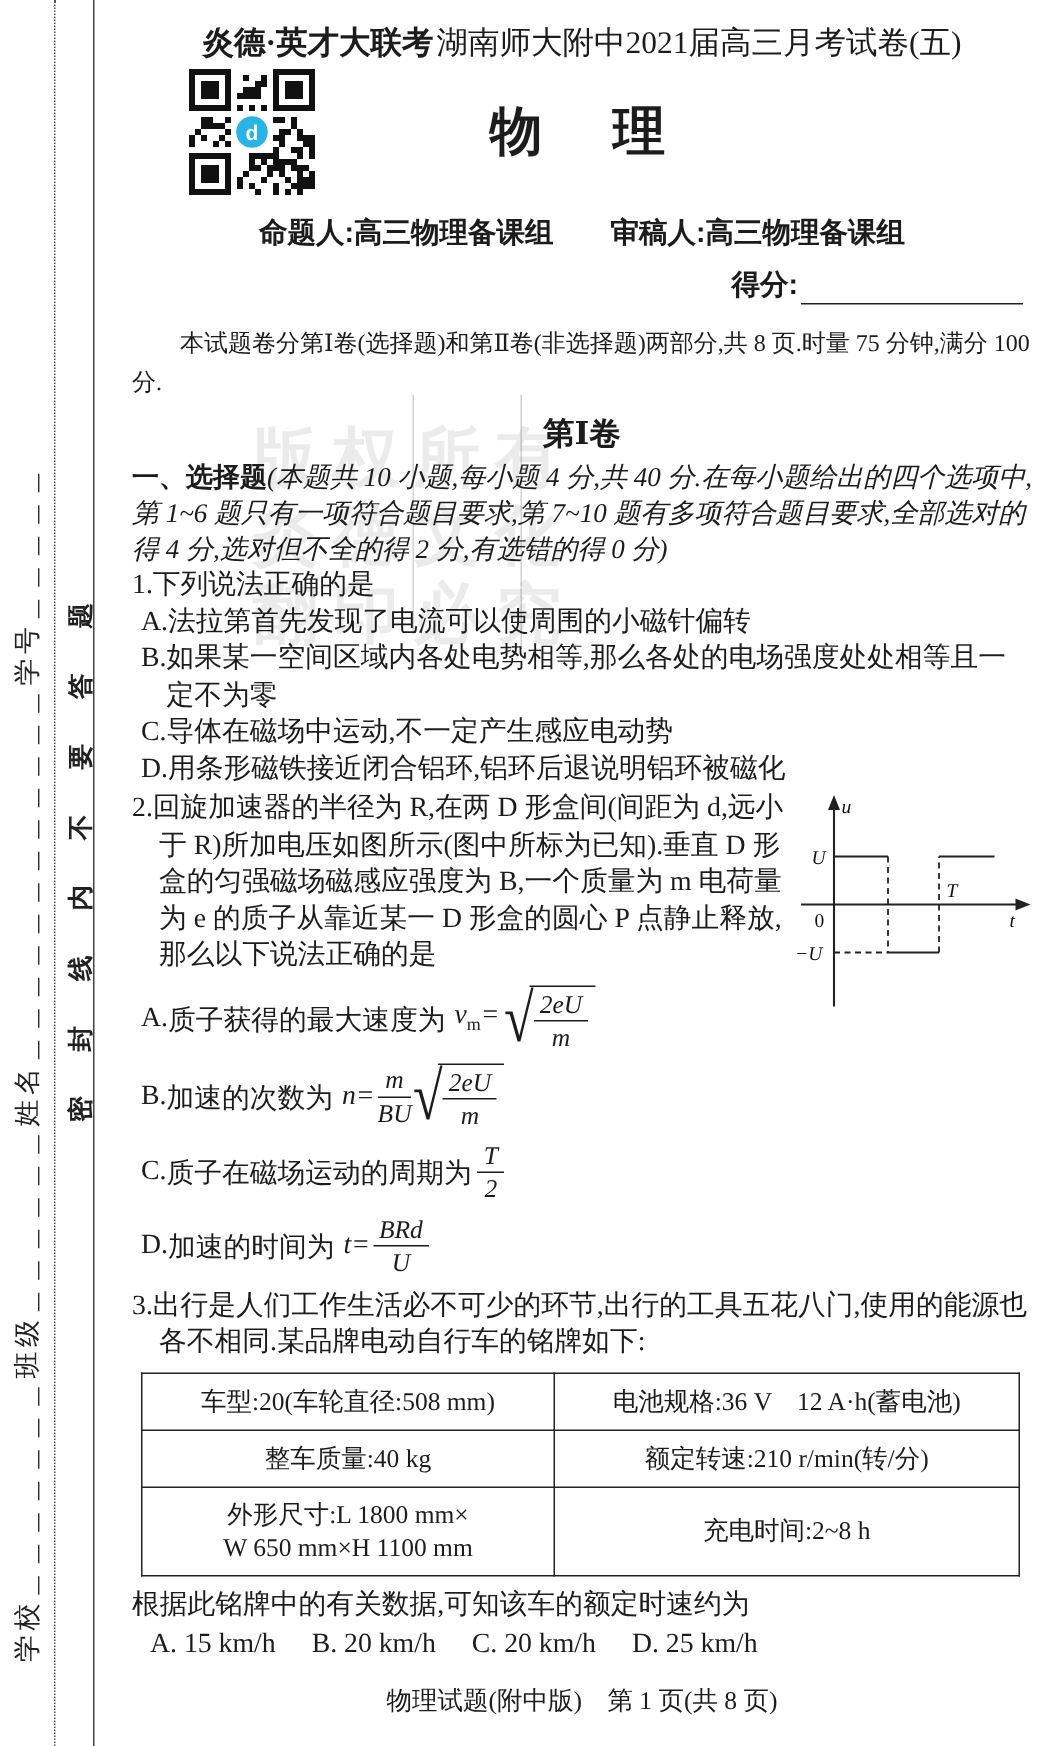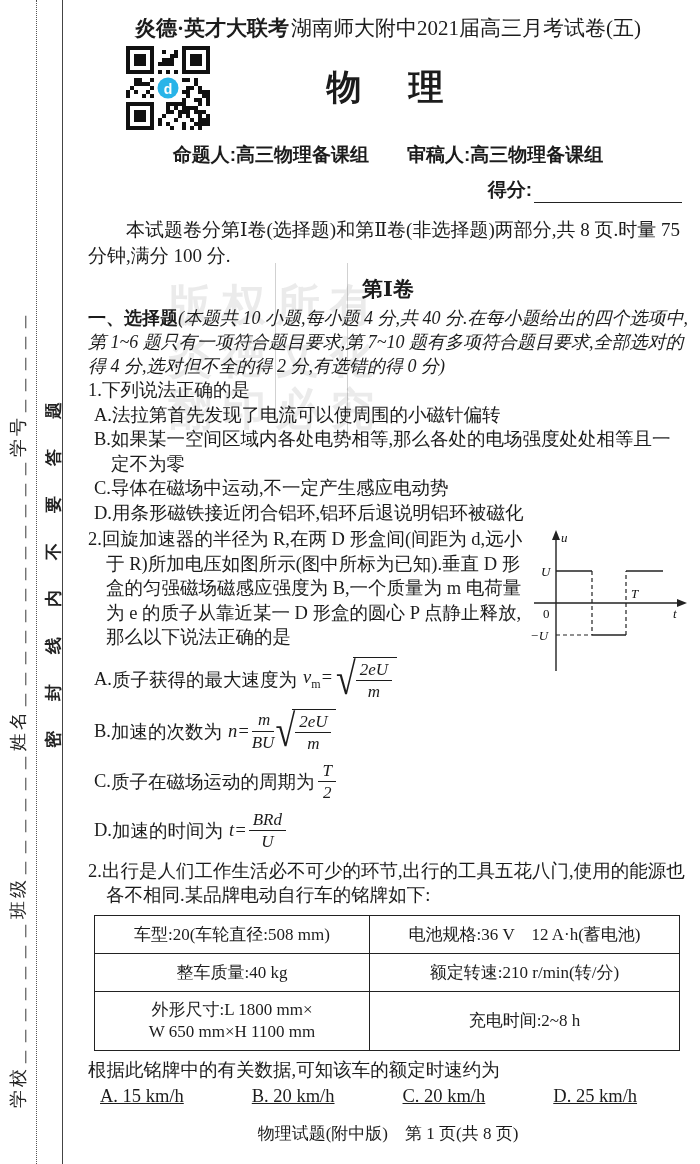--- a/index.html
+++ b/index.html
@@ -43,21 +43,21 @@
   .subject { text-align:center; font-size:35px; font-weight:bold; padding-top:22px;
              font-family:"Liberation Sans","DejaVu Sans",sans-serif; letter-spacing:6px; }
 
   .setters { text-align:center; font-weight:bold; font-size:19px; margin-top:8px;
              font-family:"Liberation Sans","DejaVu Sans",sans-serif; }
   .score-row { text-align:right; font-weight:bold; font-size:19px; margin:9px 6px 14px 0;
                font-family:"Liberation Sans","DejaVu Sans",sans-serif; }
   .score-blank { display:inline-block; width:148px; height:19px;
                  border-bottom:1.6px solid #222; margin-left:2px; vertical-align:bottom; }
 
-  .intro { font-size:19px; line-height:26px; text-indent:2em; margin-top:3px; }
+  .intro { font-size:16px; line-height:26px; text-indent:2em; margin-top:3px; }
   .sec-title { text-align:center; font-size:21px; font-weight:bold; margin:6px 0 3px; }
   .instruction { font-size:18px; line-height:24px; }
   .instruction .lead { font-weight:bold; }
   .instruction .kai { font-style:italic; }
 
   .stem { font-size:18.5px; line-height:24.5px; padding-left:18px; text-indent:-18px; }
   .opt  { font-size:18.5px; line-height:24.5px; margin-left:6px;
           padding-left:17px; text-indent:-17px; }
 
   
@@ -67,35 +67,35 @@
   svg .dash { stroke:#222; stroke-width:1.2; stroke-dasharray:4 3; fill:none; }
   svg .arr { fill:#222; stroke:none; }
   svg text { font-size:13px; fill:#111; font-family:"Liberation Serif",serif; }
   svg text.it { font-style:italic; }
 
   .fopt { display:flex; align-items:center; font-size:18.5px; margin:7px 0 7px 6px; }
   .fopt .mvar { font-style:italic; margin:0 2px 0 6px; white-space:nowrap; }
   .fopt sub { font-size:12px; font-style:normal; }
   .frac { display:inline-block; text-align:center; vertical-align:middle;
           font-style:italic; font-size:17px; line-height:1.15; }
-  .frac .num { display:block; border-bottom:1.4px solid #1c1c1c; padding:0 4px 1px;text-align:right; }
+  .frac .num { display:block; border-bottom:1.4px solid #1c1c1c; padding:0 4px 1px; }
   .frac .den { display:block; padding-top:1px; }
   .sqrt { display:inline-flex; align-items:center; margin-left:1px; }
   .sqrt .rad { font-size:36px; line-height:0.8; transform:scaleY(1.25);
                margin-right:-3px; font-style:normal; }
   .sqrt .body { border-top:1.6px solid #1c1c1c; padding:2px 5px 0 3px; }
 
   
   .plate { border-collapse:collapse; border:1.6px solid #222; margin:7px 0 7px 6px;
            width:586px; }
   .plate td { border:1.2px solid #222; text-align:center; font-size:17px;
               padding:7px 4px; }
   .plate td.c1 { width:47%; }
   .plate td .blk { display:block; line-height:22px; }
-  .optrow { display:flex; gap:68px; margin:4px 0 0 12px; font-size:18.5px;text-decoration:underline; }
+  .optrow { display:flex; gap:24px; margin:4px 0 0 12px; font-size:18.5px; }
 
   .footer { position:absolute; left:88px; top:1122px; width:600px;
             text-align:center; font-size:17px; z-index:1; }
   .clear { clear:both; }
 </style>
 </head>
 <body>
 
 <div class="page">
 
@@ -403,21 +403,21 @@
         <span>加速的时间为</span>
         <span class="mvar"><i>t</i><span>=</span></span>
         <span class="frac">
             <span class="num">BRd</span>
             <span class="den">U</span>
           </span>
       </div>
       <div class="clear"></div>
     </div>
 
-    <p class="stem">2.出行是人们工作生活必不可少的环节,出行的工具五花八门,使用的能源也各不相同.某品牌电动自行车的铭牌如下:</p>
+    <p class="stem">3.出行是人们工作生活必不可少的环节,出行的工具五花八门,使用的能源也各不相同.某品牌电动自行车的铭牌如下:</p>
 
     <table class="plate">
       <tbody>
           <tr>
         <td class="c1">车型:20(车轮直径:508 mm)</td>
         <td>电池规格:36 V　12 A·h(蓄电池)</td>
       </tr>
       <tr>
         <td class="c1">整车质量:40 kg</td>
         <td>额定转速:210 r/min(转/分)</td>

